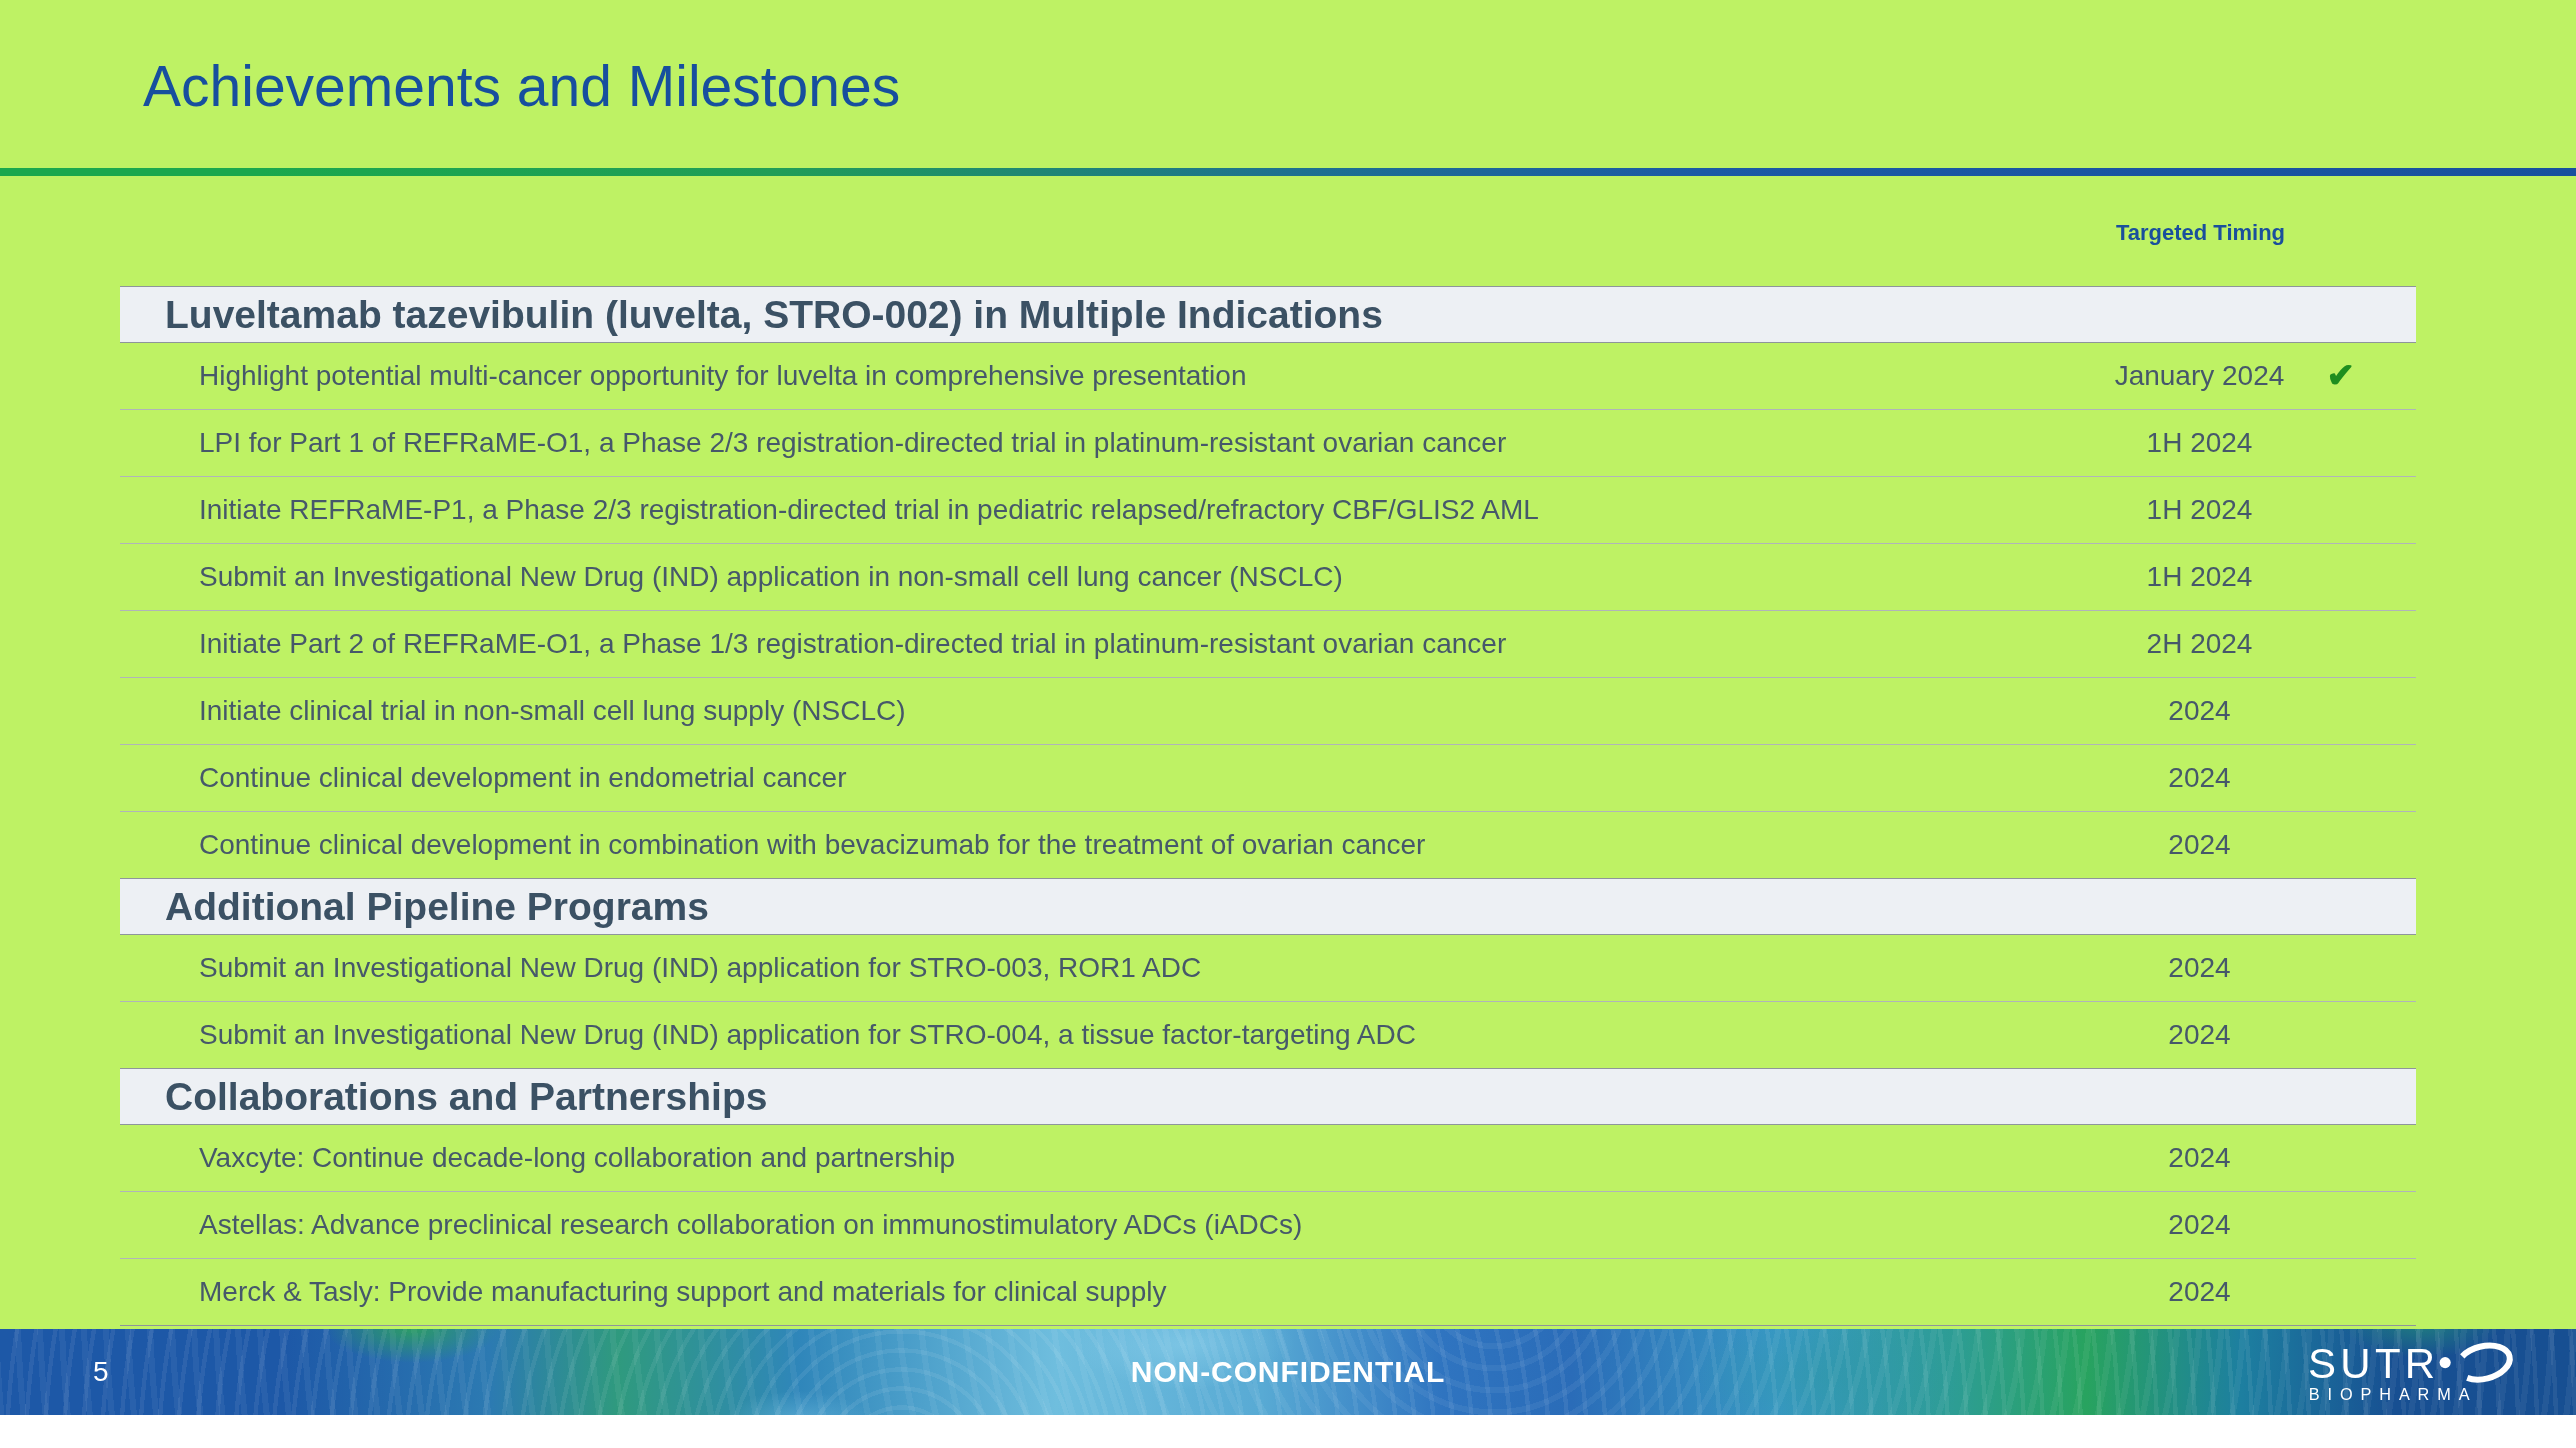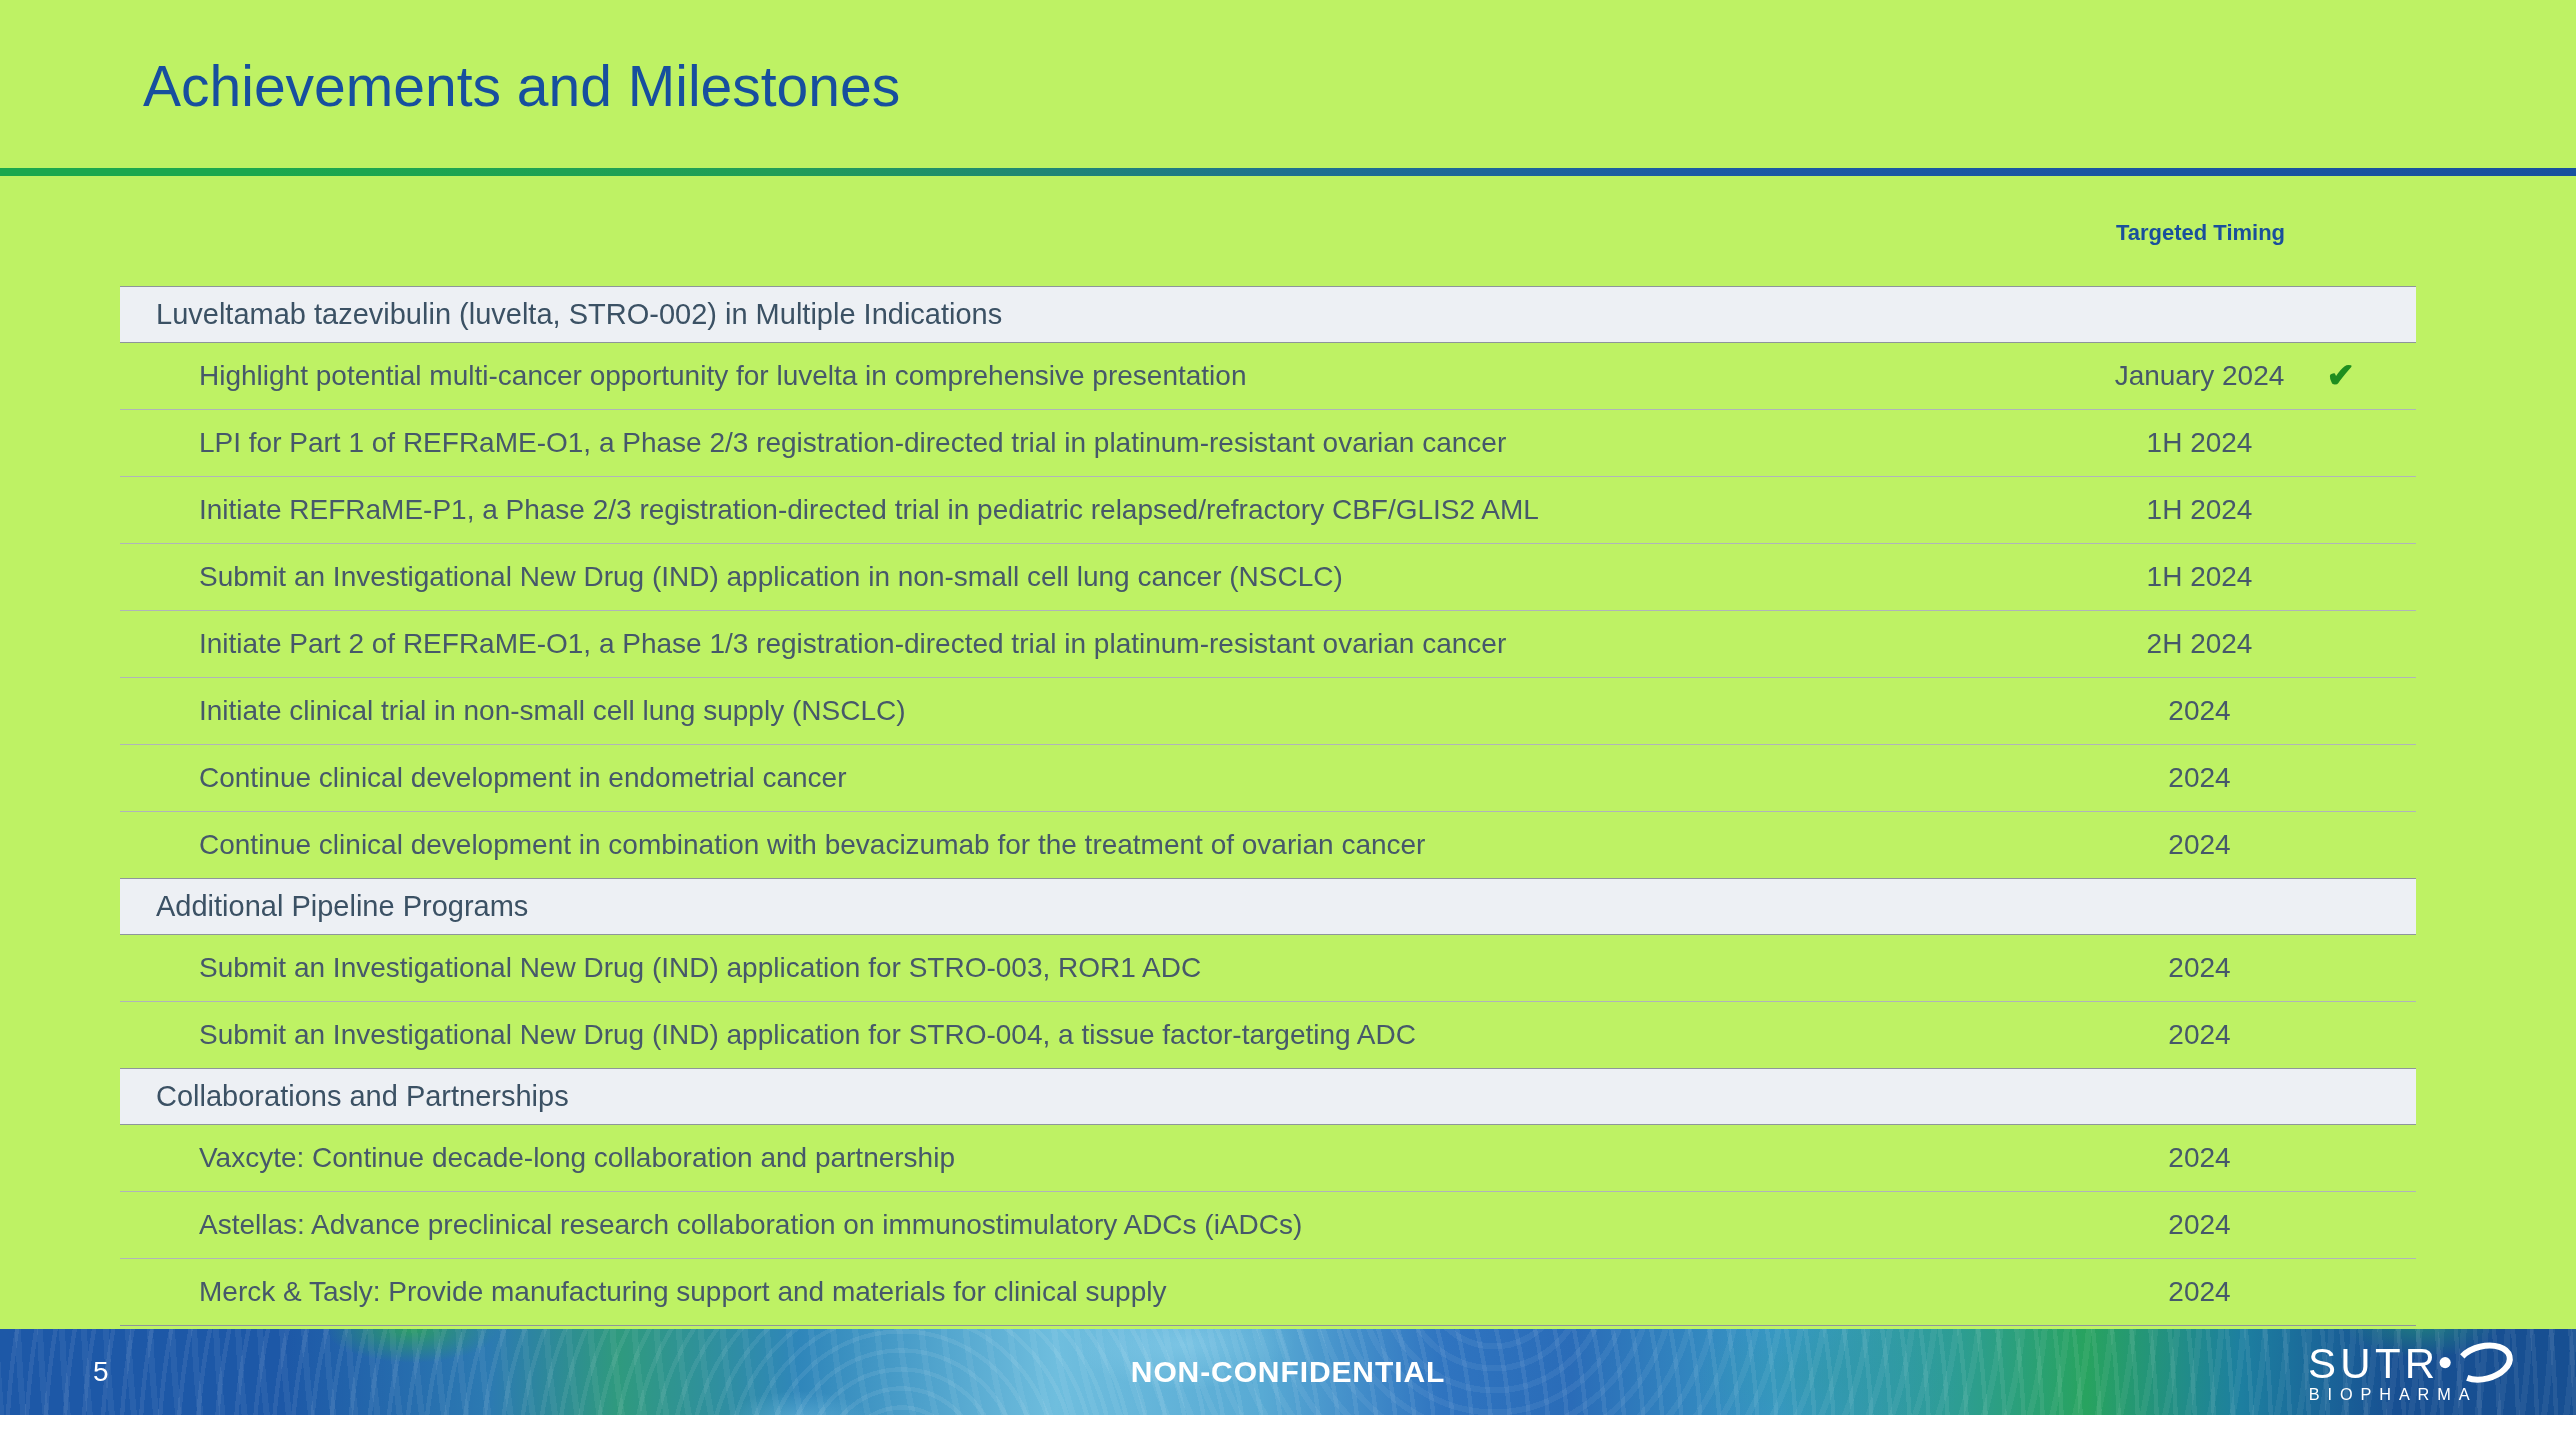--- a/index.html
+++ b/index.html
@@ -28,21 +28,21 @@
     position:absolute;left:120px;top:286px;width:2296px;
     border-bottom:1.7px solid #8e959b;
   }
   .section-row{
     height:55px;display:flex;align-items:center;
     background:#edf0f4;
     border-top:1.7px solid #8e959b;
     border-bottom:1.7px solid #8e959b;
   }
   .section-title{
-    padding-left:36px;font-size:29px;font-weight:normal;color:#3b5164;
+    padding-left:45px;font-size:39px;font-weight:bold;color:#3b5164;
     white-space:nowrap;
   }
   .milestone-row{
     height:66px;display:flex;align-items:center;
     border-top:0.9px solid #b0b4b9;
   }
   .section-row + .milestone-row{border-top:none;align-items:center;}
   .row-text{
     flex:1;padding-left:79px;font-size:28px;color:#46586a;
     white-space:nowrap;

